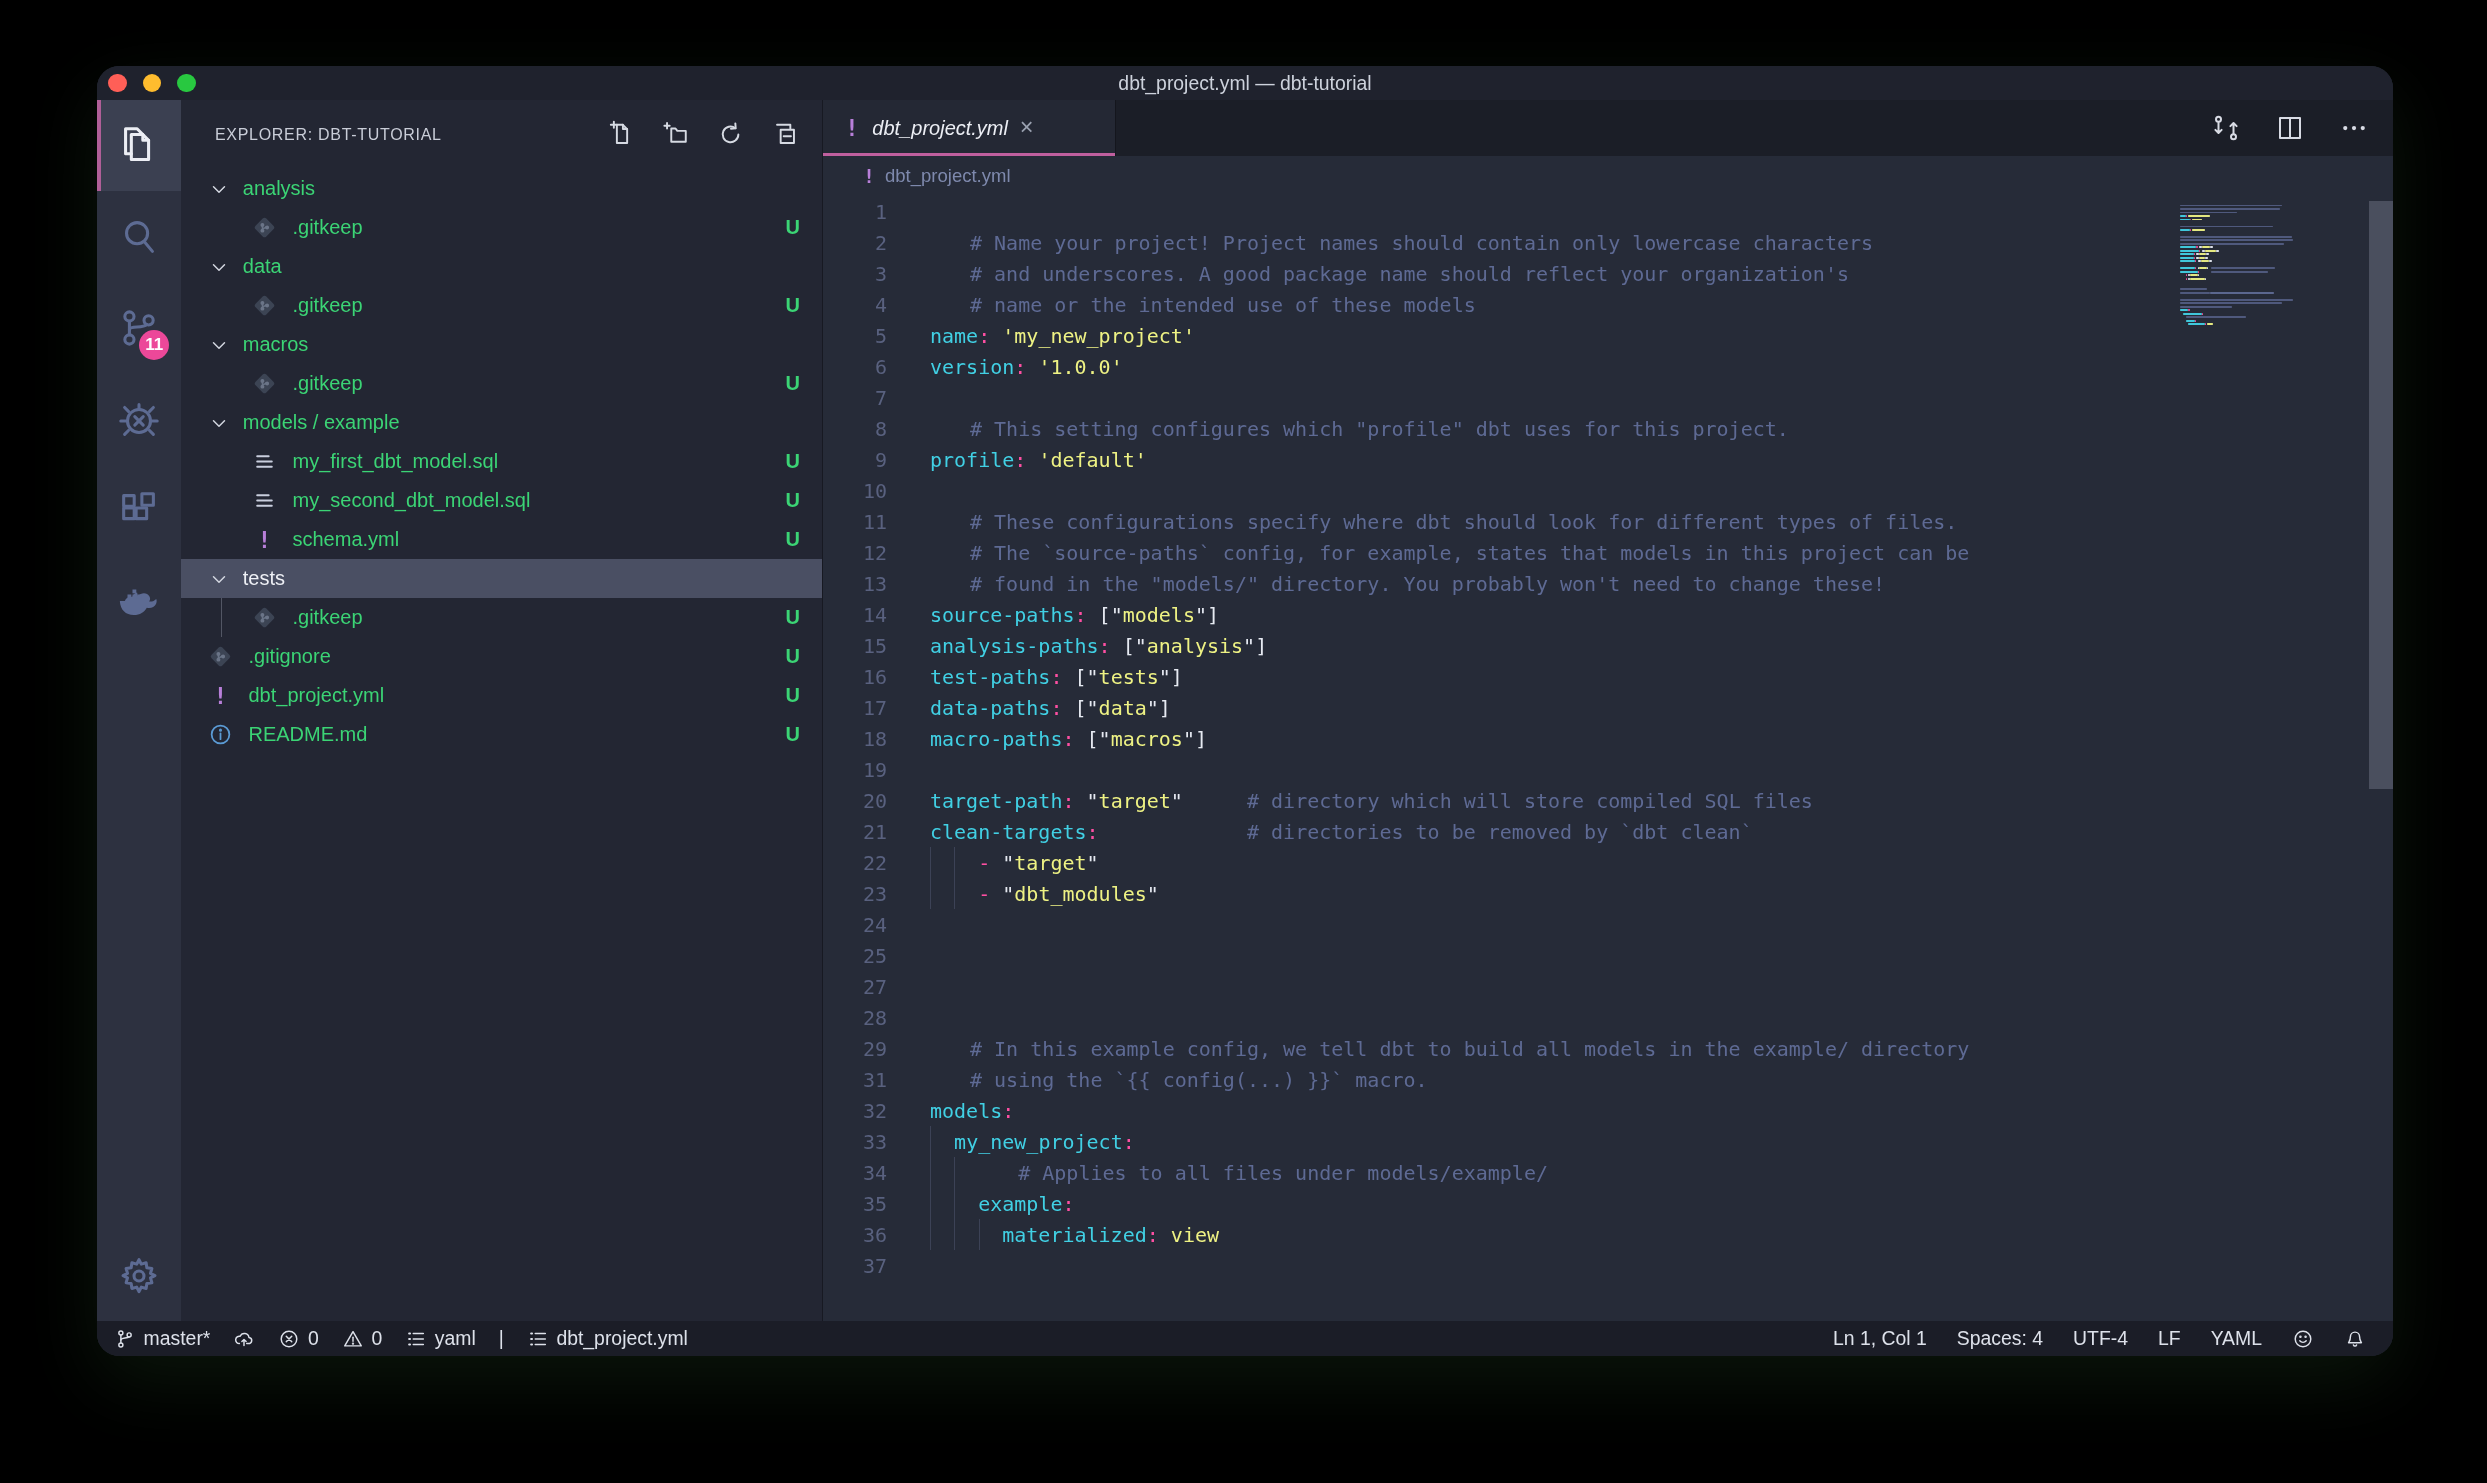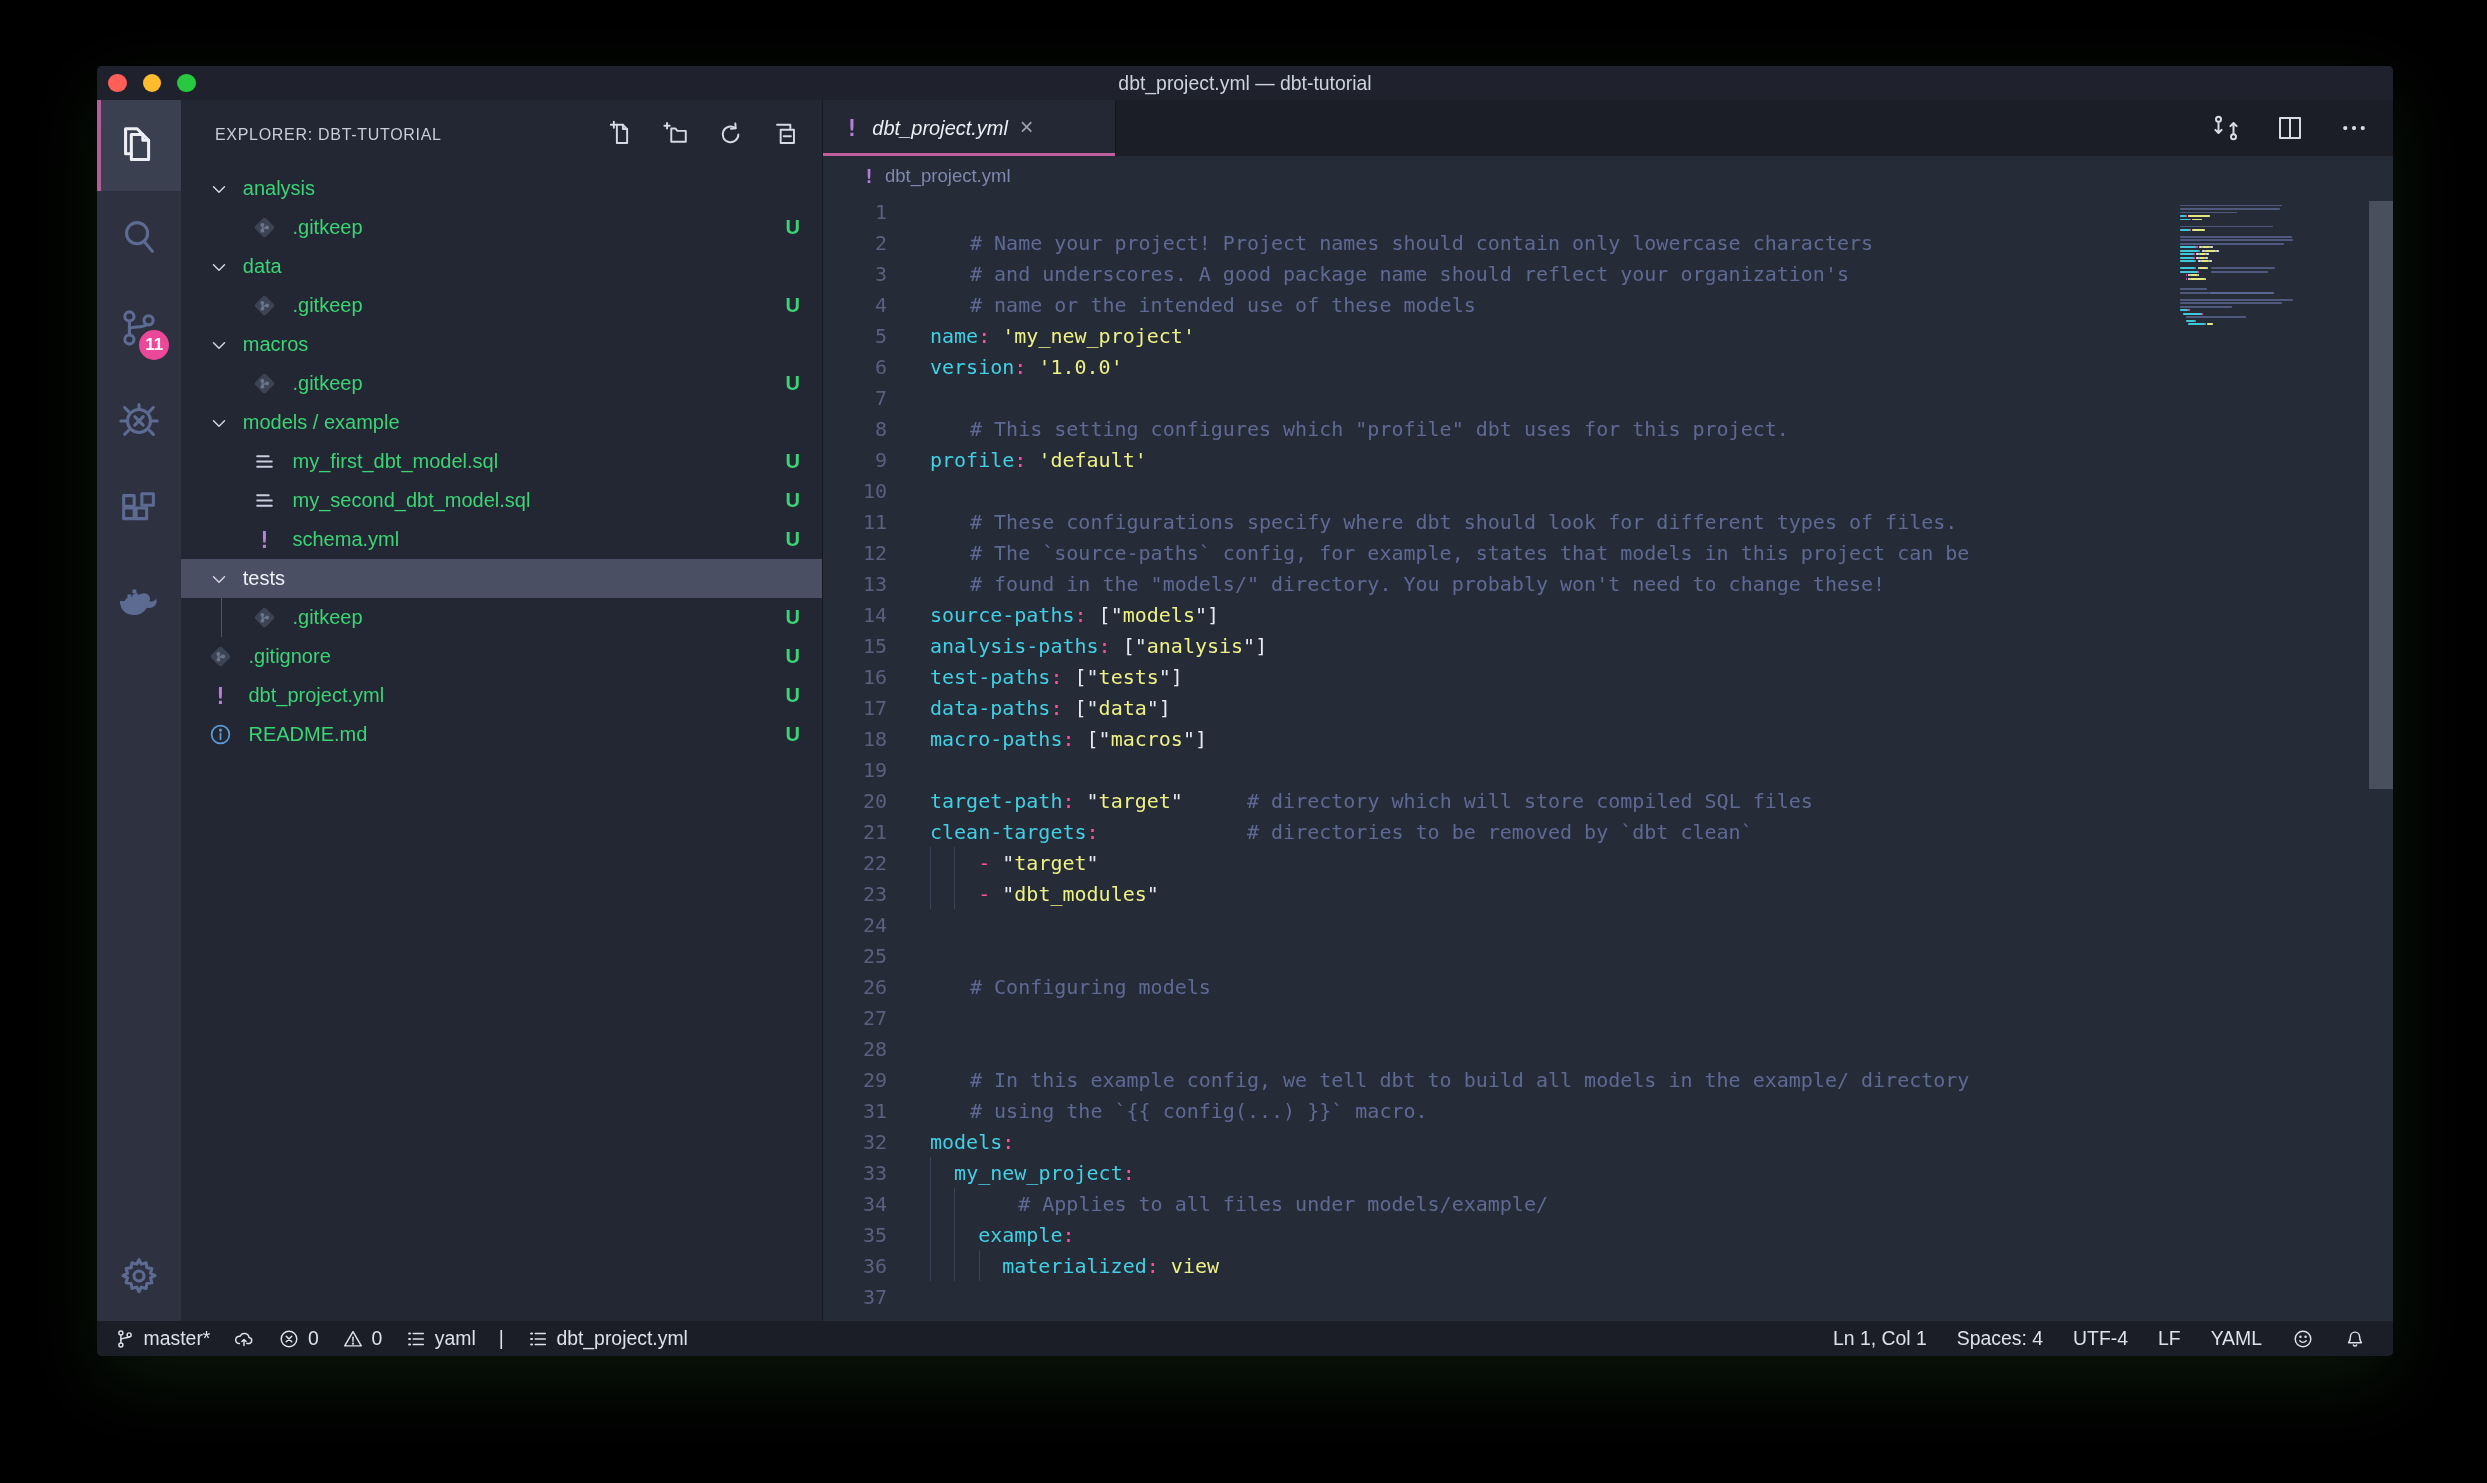--- a/index.html
+++ b/index.html
@@ -1,18 +1,18 @@
 <!DOCTYPE html>
 <html style="font-size:13.5px"><head>
 <meta charset="utf-8">
 <style>
   html,body{margin:0;padding:0;background:#000;width:2487px;height:1484px;overflow:hidden;
     font-family:"Liberation Sans",sans-serif;-webkit-font-smoothing:antialiased;}
   .window{position:absolute;left:97px;top:66px;width:2296px;height:1290px;background:#262b38;
-    border-radius:5px;overflow:hidden;box-shadow:0 25px 76px rgba(20,40,20,.55);display:flex;flex-direction:column;}
+    border-radius:22px;overflow:hidden;box-shadow:0 25px 76px rgba(20,40,20,.55);display:flex;flex-direction:column;}
   
   .titlebar{height:34px;background:#1f222d;display:flex;align-items:center;position:relative;flex:0 0 auto;}
   .lights{position:absolute;left:11px;top:7.6px;display:flex;gap:16px;}
   .light{width:18.5px;height:18.5px;border-radius:50%;}
   .title{width:100%;text-align:center;color:#cdd2dc;font-size:19.4px;}
   
   .main{flex:1;display:flex;min-height:0;}
   .activitybar{width:84px;background:#2d3140;display:flex;flex-direction:column;flex:0 0 auto;}
   .act-item{height:91px;display:flex;align-items:center;justify-content:center;color:#5d6b93;position:relative;cursor:pointer;}
   .act-item.active{background:#3b4051;color:#eceef4;}
@@ -510,24 +510,20 @@
             </div>
             <div class="line">
               <span class="lnum">24</span>
               <span class="lcode"></span>
             </div>
             <div class="line">
               <span class="lnum">25</span>
               <span class="lcode"></span>
             </div>
             <div class="line">
-              <span class="lnum">26</span>
-              <span class="lcode"><span class="tk-c"># Configuring models</span></span>
-            </div>
-            <div class="line">
               <span class="lnum">27</span>
             </div>
             <div class="line">
               <span class="lnum">28</span>
               <span class="lcode"></span>
             </div>
             <div class="line">
               <span class="lnum">29</span>
               <span class="lcode"><span class="tk-c"># In this example config, we tell dbt to build all models in the example/ directory</span></span>
             </div>

